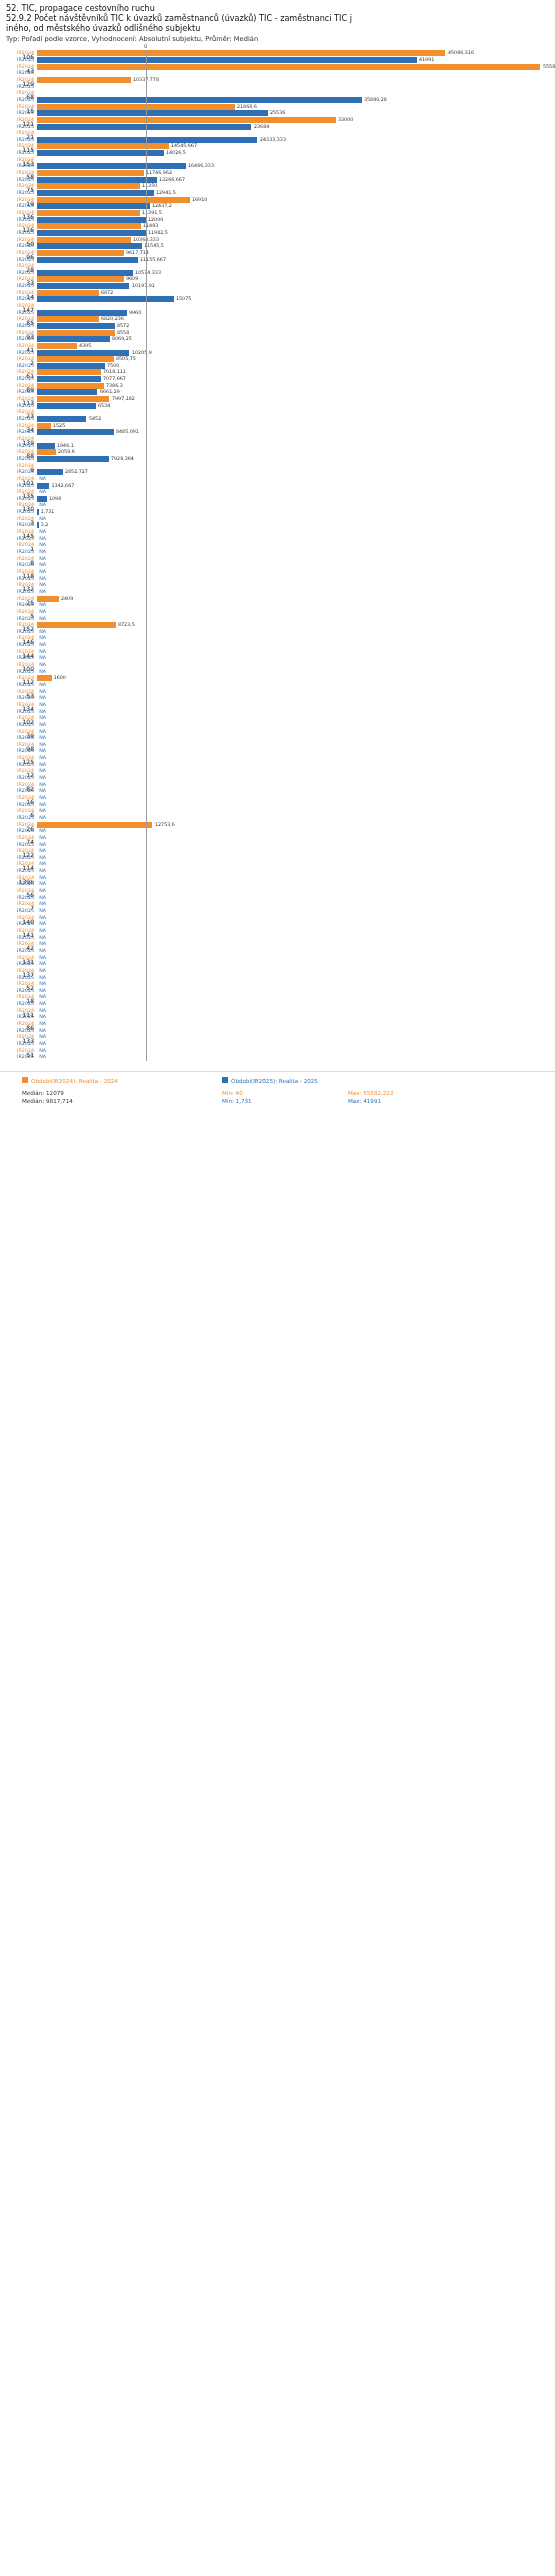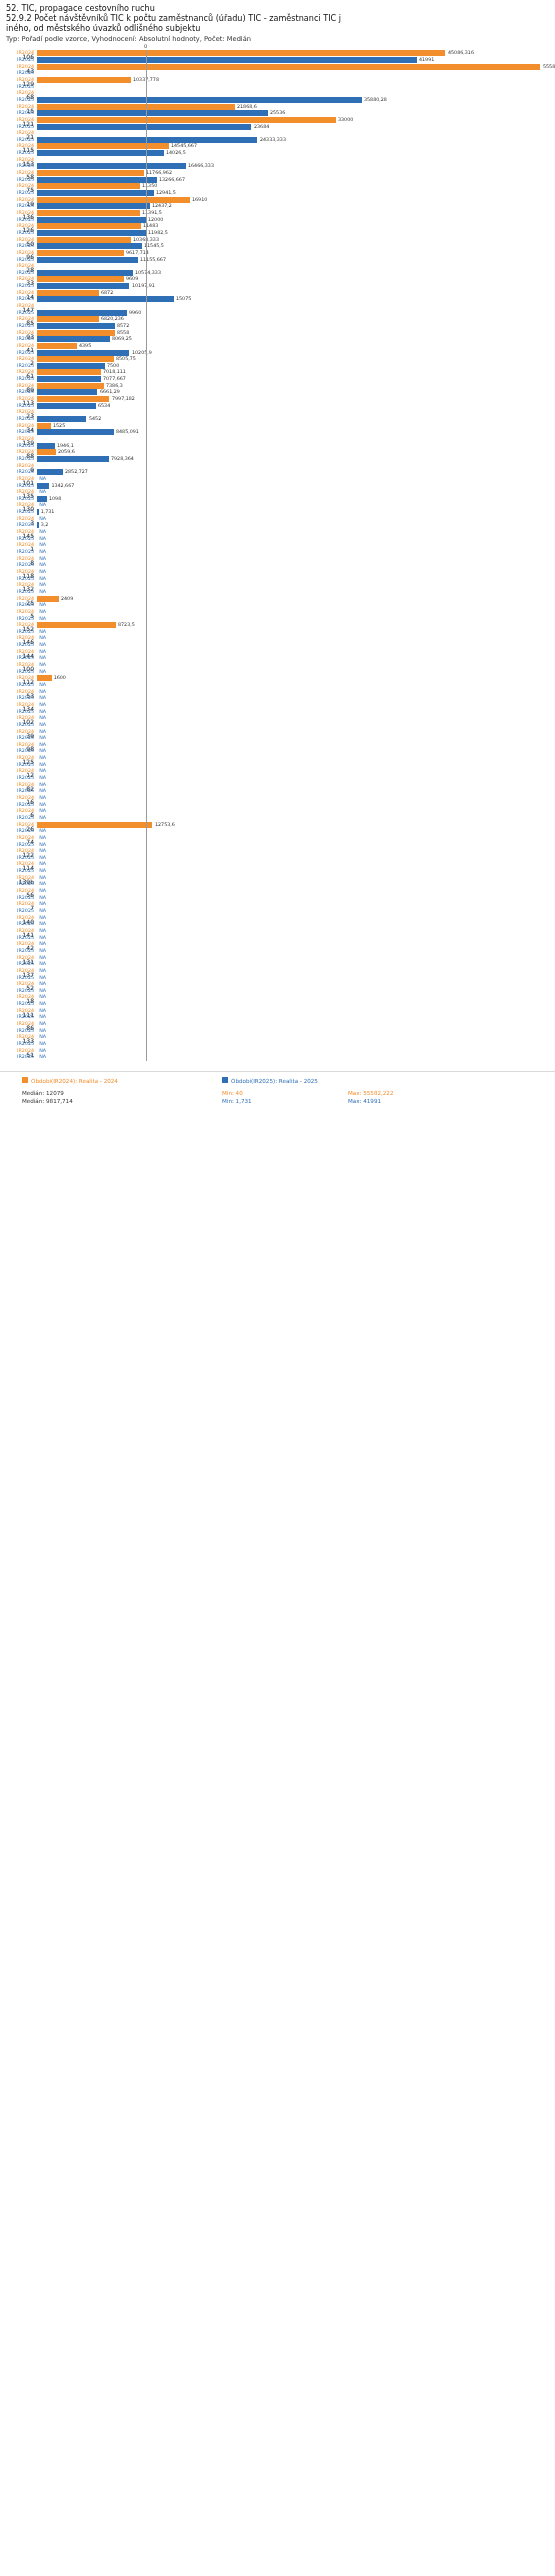--- a/index.html
+++ b/index.html
@@ -99,23 +99,23 @@
   .legend .sw2024{background:#f28e2b;}
   .legend .sw2025{background:#2f6fb5;}
 </style>
 </head>
 <body>
 
 <div class="page">
 
   <div class="header">
     <div class="line">52. TIC, propagace cestovního ruchu</div>
-    <div class="line">52.9.2 Počet návštěvníků TIC k počtu zaměstnanců (úřadu) TIC - zaměstnanci TIC j</div>
+    <div class="line">52.9.2 Počet návštěvníků TIC k úvazků zaměstnanců (úvazků) TIC - zaměstnanci TIC j</div>
     <div class="line">iného, od městského úvazků odlišného subjektu</div>
-    <div class="sub">Typ: Pořadí podle vzorce, Vyhodnocení: Absolutní hodnoty, Počet: Medián</div>
+    <div class="sub">Typ: Pořadí podle vzorce, Vyhodnocení: Absolutní subjektu, Průměr: Medián</div>
   </div>
 
   <div class="chart">
     <div class="rows" id="rows">
         <div class="row">
           <div class="rowlabel">106</div>
           <div class="pair">
             <div class="serieslabel y2024">IR2024</div>
             <div class="bar y2024" style="width: 408px;"></div>
             <div class="val y2024" style="left: 411px;">45086,316</div>

